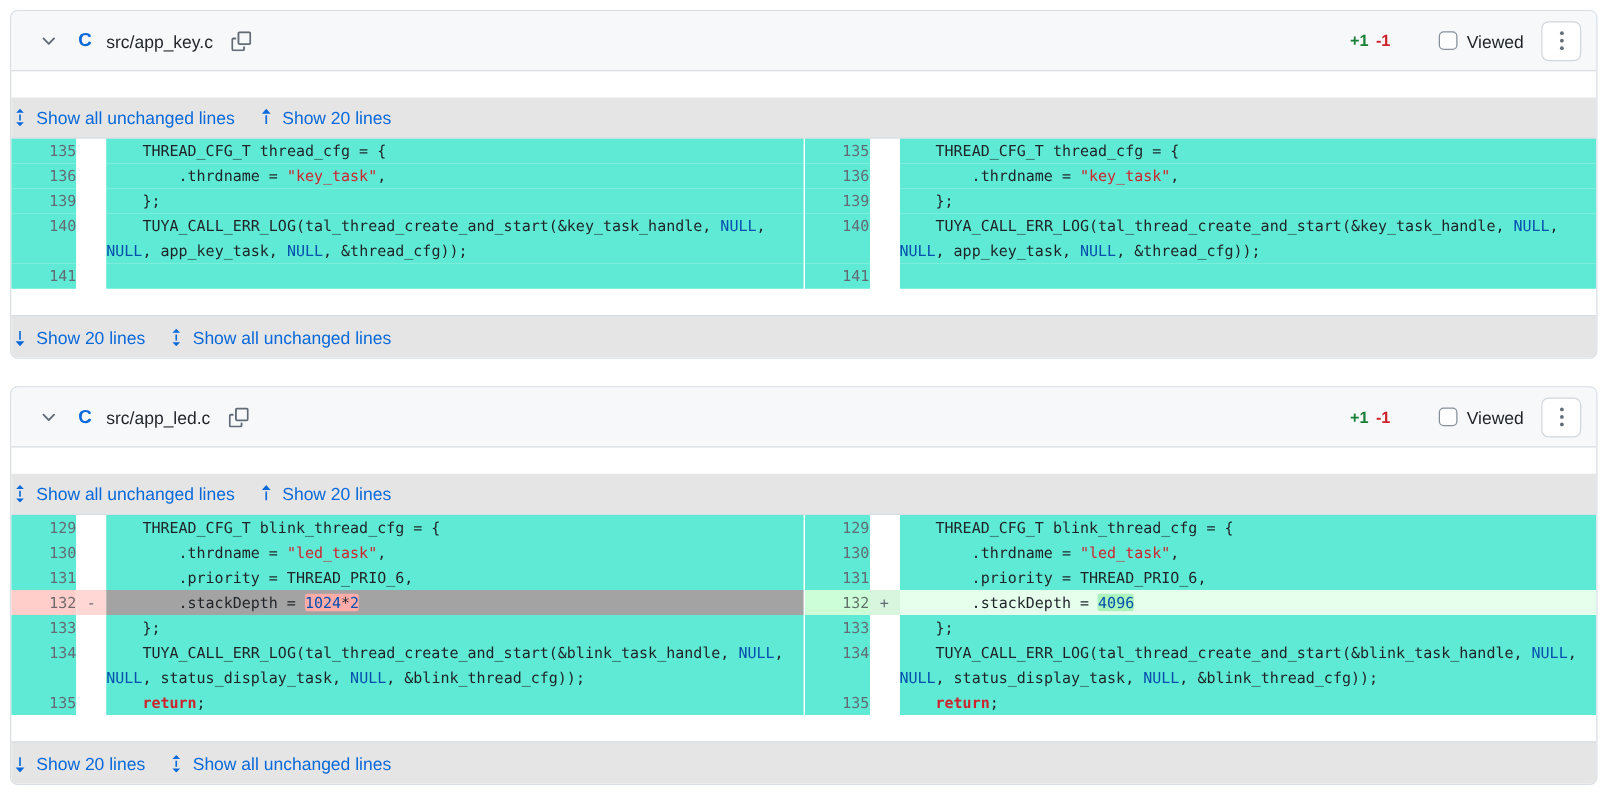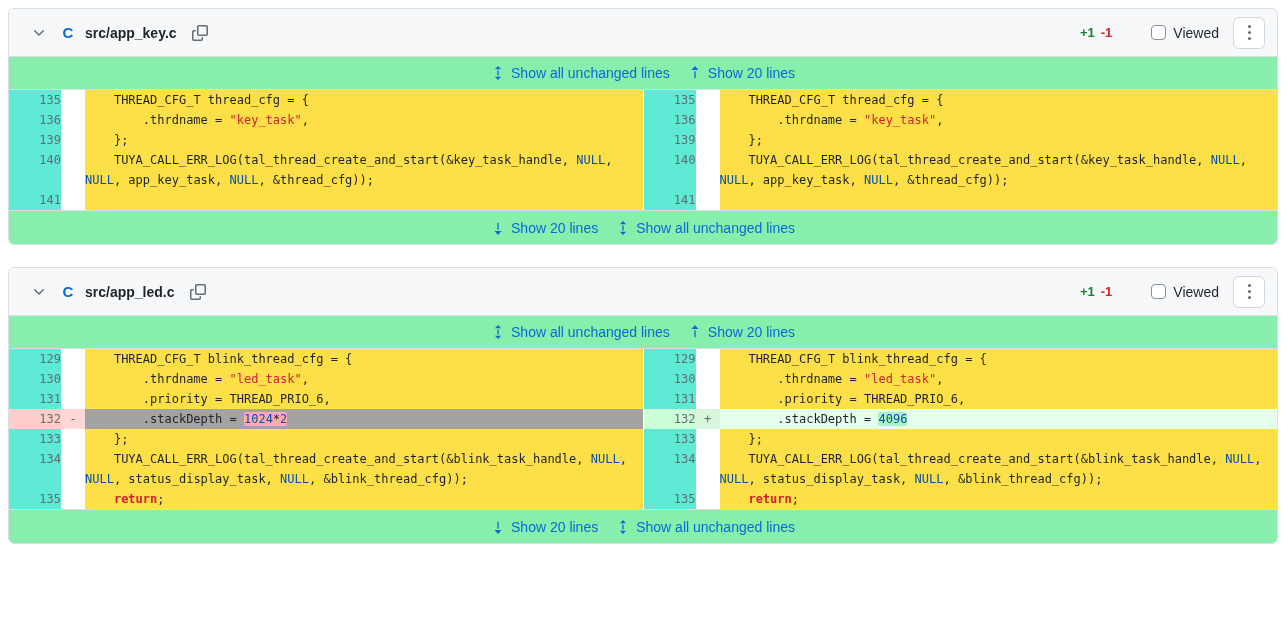--- a/index.html
+++ b/index.html
@@ -59,21 +59,21 @@
     color: #0969da;
     font-weight: 700;
     font-size: 15px;
     font-family: "Liberation Sans", sans-serif;
     flex: none;
   }
 
   .file-name {
     margin-left: 8px;
     font-size: 14px;
-    font-weight: 700;
+    font-weight: 400;
     color: #1f2328;
     white-space: nowrap;
     cursor: pointer;
   }
 
   .copy-btn {
     margin-left: 12px;
     width: 22px;
     height: 22px;
     display: flex;
@@ -144,25 +144,25 @@
     height: 3px;
     border-radius: 50%;
     background: #636c76;
   }
 
   
   .expander {
     height: 33px;
     display: flex;
     align-items: center;
-    justify-content: center;
     gap: 18px;
-    background: #86efac;
+    background: #e5e5e5;
     border-bottom: 1px solid #d8dee4;
     box-sizing: border-box;
+    margin-top: 21px;
   }
   .expander.bottom {
     border-bottom: none;
     border-top: 1px solid #d8dee4;
     height: 34px;
   }
   .expander-link {
     display: inline-flex;
     align-items: center;
     gap: 6px;
@@ -211,21 +211,21 @@
     background: #ffffff;
     user-select: none;
     box-sizing: border-box;
     padding: 0;
   }
   td.code {
     padding: 0 8px 0 2px;
     white-space: pre-wrap;
     word-break: break-word;
     overflow-wrap: anywhere;
-    background: #fde047;
+    background: #5eead4;
     color: #1f2328;
     box-sizing: border-box;
   }
   td.sep {
     width: 1px;
     padding: 0;
     background: #ffffff;
     border-left: 1px solid #d8dee4;
   }
 

